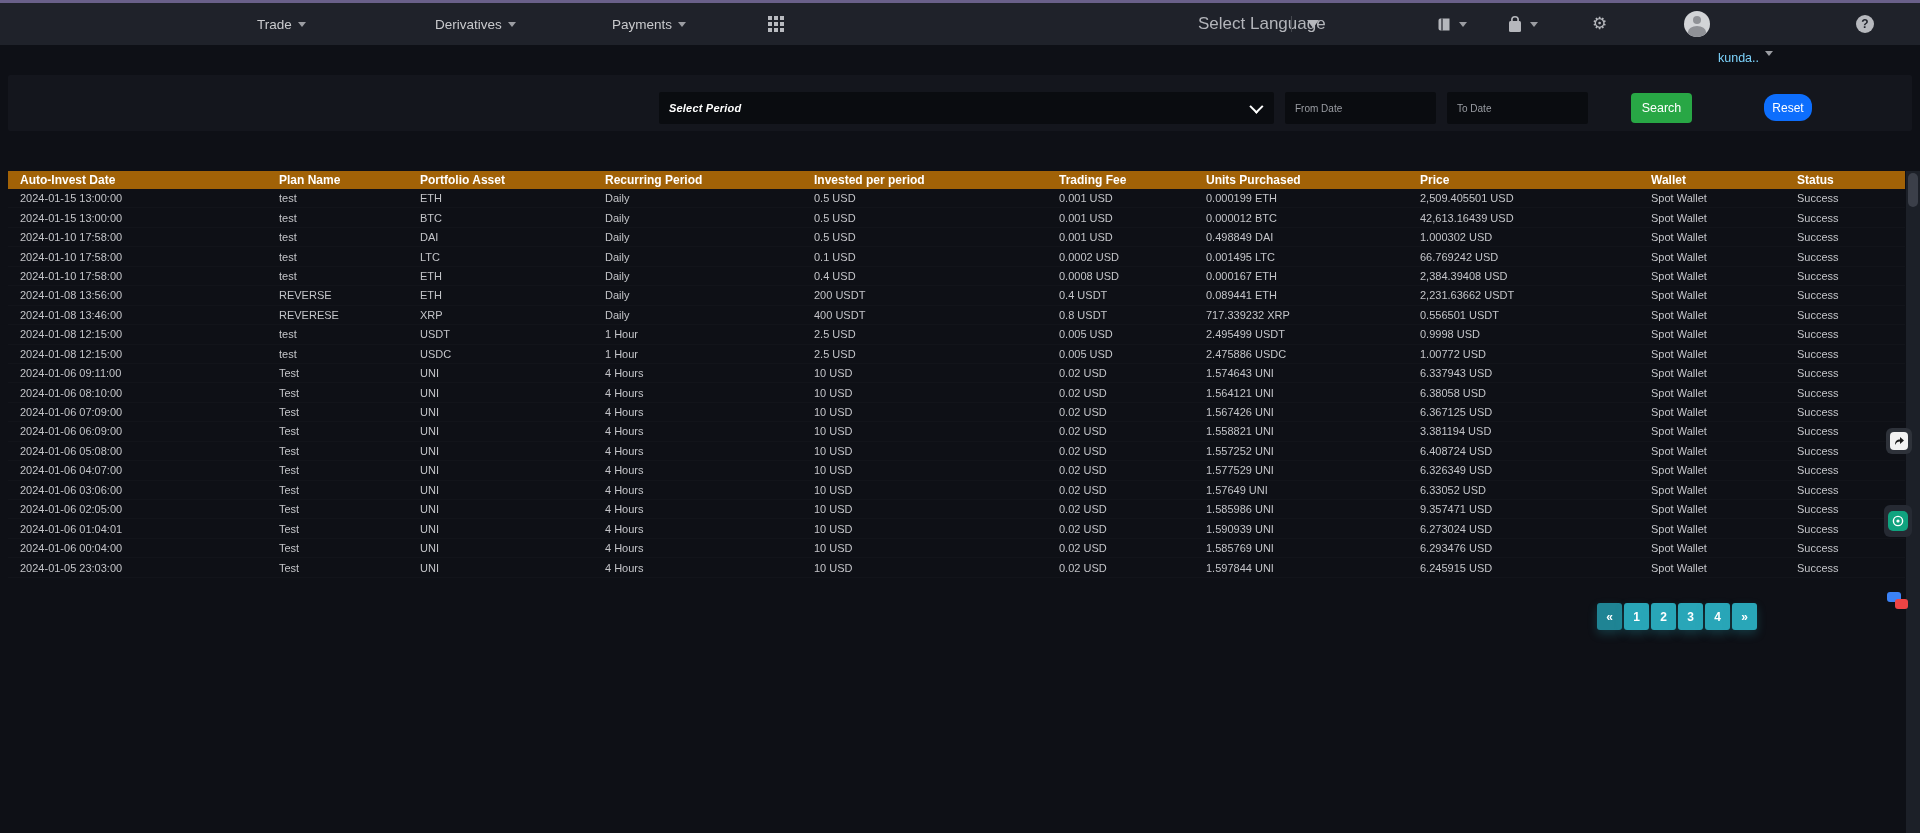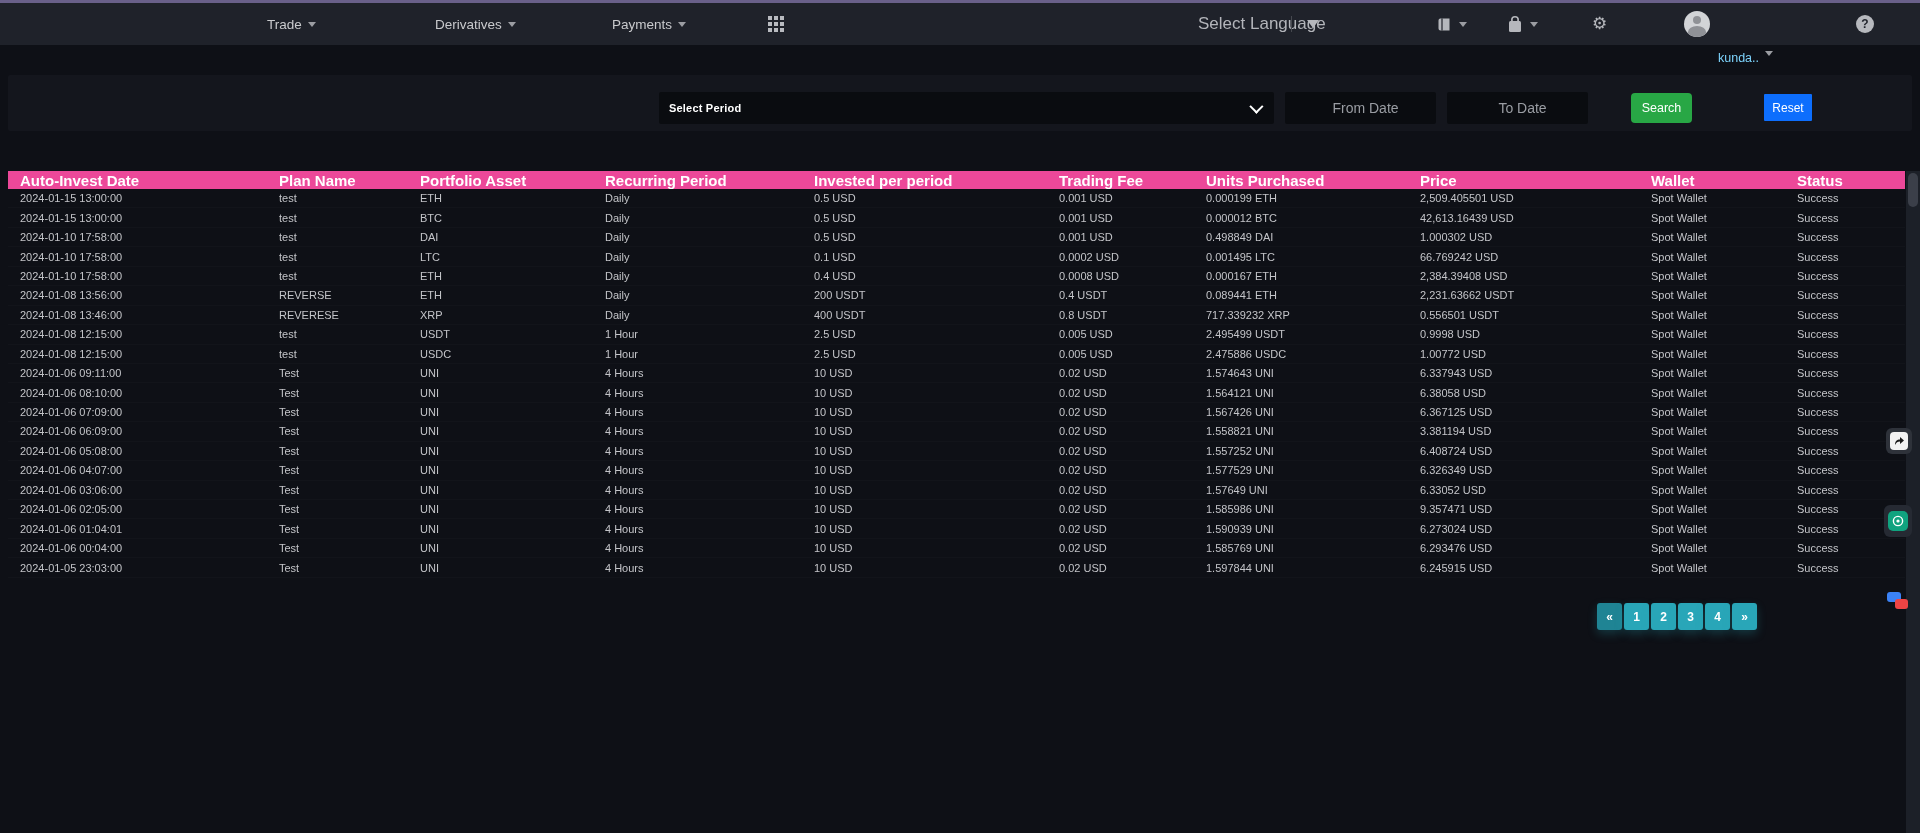--- a/index.html
+++ b/index.html
@@ -5,21 +5,21 @@
   html,body{margin:0;padding:0;}
   body{
     width:1920px;height:833px;position:relative;overflow:hidden;
     background:#0e1016;font-family:"Liberation Sans",sans-serif;
     -webkit-font-smoothing:antialiased;
   }
   
   .topline{position:absolute;top:0;left:0;width:1920px;height:3px;background:#696089;}
   .navbar{position:absolute;top:3px;left:0;width:1920px;height:42px;background:#1f222a;}
   .nav-item{position:absolute;top:0;height:42px;display:flex;align-items:center;color:#c9cacd;font-size:13.5px;cursor:pointer;}
-  .nav-item:nth-child(1){left:267px;}
+  .nav-item:nth-child(1){left:257px;}
   .nav-item:nth-child(2){left:435px;}
   .nav-item:nth-child(3){left:612px;}
   .caret{display:inline-block;width:0;height:0;border-left:4px solid transparent;border-right:4px solid transparent;border-top:5px solid #9b9da2;margin-left:6px;}
   .apps{position:absolute;left:768px;top:13px;width:17px;height:17px;display:grid;grid-template-columns:repeat(3,4px);grid-template-rows:repeat(3,4px);gap:2px;cursor:pointer;}
   .apps i{background:#b9bbc0;display:block;}
   .lang{position:absolute;left:1198px;top:0;height:42px;display:flex;align-items:center;color:#b3b5ba;font-size:17px;cursor:pointer;}
   .lang-divider{position:absolute;left:1291px;top:13px;width:1px;height:16px;background:#46494f;}
   .lang-tri{position:absolute;left:1307px;top:17px;width:0;height:0;border-left:6px solid transparent;border-right:6px solid transparent;border-top:8px solid #b5b7bc;cursor:pointer;}
   .tb-icon{position:absolute;top:0;height:42px;display:flex;align-items:center;cursor:pointer;color:#b5b7bc;}
   .tb-book{left:1436px;}
@@ -27,33 +27,33 @@
   .tb-gear{left:1592px;font-size:17px;line-height:42px;}
   .avatar{position:absolute;left:1684px;top:8px;width:26px;height:26px;border-radius:50%;background:#d2d4d7;overflow:hidden;cursor:pointer;}
   .avatar .head{position:absolute;top:5px;left:9px;width:8px;height:8px;border-radius:50%;background:#8f9196;}
   .avatar .shoulders{position:absolute;top:15px;left:4px;width:18px;height:12px;border-radius:50% 50% 0 0;background:#8f9196;}
   .username{position:absolute;left:1718px;top:0;height:42px;display:flex;align-items:flex-start;color:#7dd3fc;font-size:12.5px;cursor:pointer;margin-top:48px;}
   .help{position:absolute;left:1856px;top:12px;width:18px;height:18px;border-radius:50%;background:#b7b9be;color:#1f222a;font-size:12px;font-weight:bold;display:flex;align-items:center;justify-content:center;cursor:pointer;}
   
   .filter-panel{position:absolute;left:8px;top:75px;width:1904px;height:56px;background:#14161d;border-radius:2px;}
   .fbox{position:absolute;top:17px;height:32px;background:#0a0c10;border-radius:2px;box-sizing:border-box;display:flex;align-items:center;cursor:pointer;}
   .sel-asset{left:3px;width:626px;}
-  .sel-period{left:651px;width:615px;}
+  .sel-period{left:651px;width:615px;font-style:italic;}
   .sel-label{color:#ffffff;font-size:11px;font-weight:bold;padding-left:10px;letter-spacing:.2px;}
   .chev{position:absolute;right:14px;top:11px;width:8px;height:8px;border-right:2.4px solid #ffffff;border-bottom:2.4px solid #ffffff;transform:rotate(45deg) translateY(-2px);}
-  .date{color:#9a9da3;font-size:14px;justify-content:center;}
+  .date{color:#9a9da3;font-size:10px;}
   .date span{padding-left:10px;}
   .from-date{left:1277px;width:151px;}
   .to-date{left:1439px;width:141px;}
   .btn{position:absolute;border:none;color:#fff;font-family:"Liberation Sans",sans-serif;cursor:pointer;display:flex;align-items:center;justify-content:center;}
   .btn-search{left:1591px;top:18px;width:61px;height:30px;background:#28a745;border-radius:4px;font-size:12.5px;margin-left:32px;}
-  .btn-reset{left:1756px;top:19px;width:48px;height:27px;background:#0d6efd;border-radius:1px;font-size:12px;}
+  .btn-reset{left:1756px;top:19px;width:48px;height:27px;background:#0d6efd;border-radius:12px;font-size:12px;}
   
   .tgrid{display:grid;grid-template-columns:259px 141px 185px 209px 245px 147px 214px 231px 146px 1fr;padding-left:12px;box-sizing:border-box;align-items:center;}
-  .thead{position:absolute;left:8px;top:171px;width:1897px;height:18px;background:#ec4899;color:#ffffff;font-size:15px;font-weight:bold;}
+  .thead{position:absolute;left:8px;top:171px;width:1897px;height:18px;background:#a16207;color:#ffffff;font-size:12px;font-weight:bold;}
   .tbody{position:absolute;left:8px;top:189px;width:1897px;}
   .trow{height:19.45px;color:#c4c5c9;font-size:11px;border-bottom:1px solid rgba(255,255,255,0.02);box-sizing:border-box;}
   .tcell{white-space:nowrap;overflow:hidden;}
   
   .pagination{position:absolute;left:1597px;top:603px;display:flex;gap:2px;}
   .pg-btn{width:25px;height:27px;background:#29a6b8;color:#fff;font-size:12px;font-weight:bold;display:flex;align-items:center;justify-content:center;border-radius:3px;cursor:pointer;box-shadow:0 4px 10px rgba(41,166,184,0.25);}
   .pg-prev{background:#1f8494;}
   
   .scroll-track{position:absolute;left:1906px;top:171px;width:14px;height:662px;background:#1c2028;}
   .scroll-thumb{position:absolute;left:2px;top:2px;width:10px;height:34px;background:#3b3f49;border-radius:5px;}

